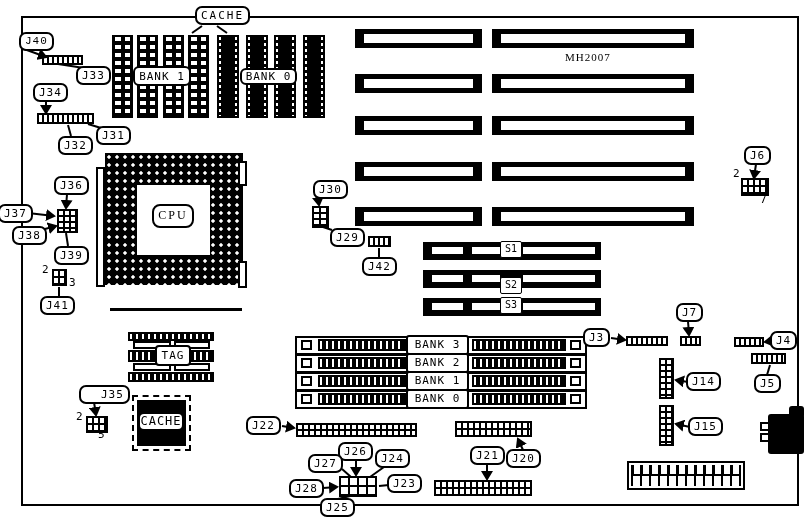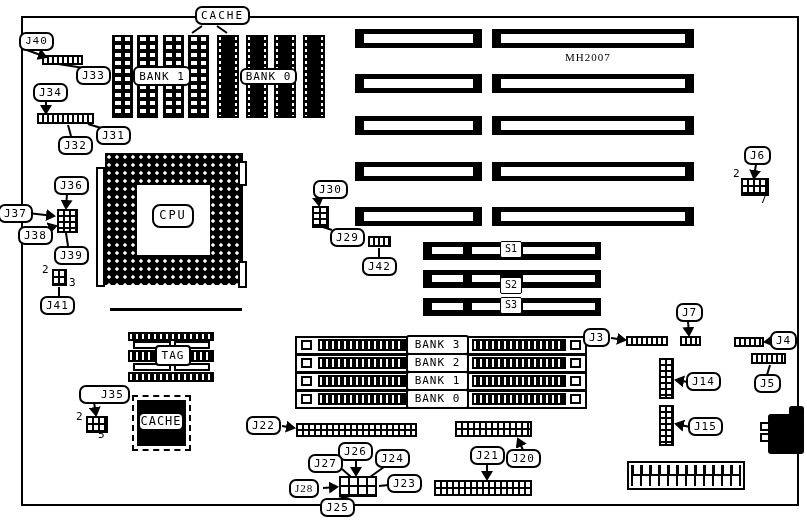--- a/index.html
+++ b/index.html
@@ -77,21 +77,21 @@
   .simmbar { position:absolute; height:12px; background:#000; }
   .simmbar::before { content:""; position:absolute; inset:2px;
     background: repeating-linear-gradient(90deg, #fff 0 2px, #000 2px 6px); }
 
   
   .cpusock { position:absolute; z-index:2; background-color:#000;
     background-image: radial-gradient(circle at 4px 4px, #fff 1.4px, transparent 2px);
     background-size: 8px 8px; }
   .cpucenter { position:absolute; z-index:3; background:#fff; }
   .cpulbl { position:absolute; z-index:5; background:#fff; border:2px solid #000; border-radius:8px;
-    font-size:12px; line-height:18px; text-align:center; letter-spacing:2px; }
+    font-size:12px; line-height:18px; text-align:center; letter-spacing:2px;font-family:Liberation Serif, serif; }
   .vbar { position:absolute; z-index:3; background:#fff; border:2px solid #000; }
   .ampbar { position:absolute; z-index:2; background:#000; }
   .ampbar > i { position:absolute; background:#fff; }
   .ampbar > span { position:absolute; color:#fff; font-size:13px; letter-spacing:4px; font-style:normal; }
 
   
   .bioschip { position:absolute; z-index:2; background:#000; outline:2px dashed #000; outline-offset:3px; }
   .bioslbl { position:absolute; z-index:5; background:#fff; border:2px solid #000; border-radius:6px;
     font-size:12px; line-height:15px; text-align:center; letter-spacing:1px; }
 
@@ -307,39 +307,39 @@
   <div class="notch" style="left:760px; top:433px; width:10px; height:9px;"></div>
 
   <div class="lbl" style="left:195px; top:6px; letter-spacing:2px;">CACHE</div>
   <div class="lbl" style="left:19px;   top:32px;font-family:Liberation Mono, monospace;">J40</div>
   <div class="lbl" style="left:76px;  top:66px;">J33</div>
   <div class="lbl" style="left:33px;  top:83px;">J34</div>
   <div class="lbl" style="left:58px;  top:136px;">J32</div>
   <div class="lbl" style="left:96px;  top:126px;">J31</div>
   <div class="lbl" style="left:54px;  top:176px;">J36</div>
   <div class="lbl" style="left:-2px;  top:204px;">J37</div>
-  <div class="lbl" style="left:18px;   top:226px;border-radius:7px;">J38</div>
+  <div class="lbl" style="left:12px;   top:226px;border-radius:7px;">J38</div>
   <div class="lbl" style="left:54px;  top:246px;">J39</div>
   <div class="lbl" style="left:40px;  top:296px;">J41</div>
   <div class="lbl" style="left:313px; top:166px;margin-top:14px;">J30</div>
   <div class="lbl" style="left:330px; top:228px;">J29</div>
   <div class="lbl" style="left:362px; top:257px;">J42</div>
   <div class="lbl" style="left:744px; top:146px;">J6</div>
   <div class="lbl" style="left:676px; top:303px;">J7</div>
   <div class="lbl" style="left:583px; top:328px;">J3</div>
   <div class="lbl" style="left:770px; top:331px;">J4</div>
   <div class="lbl" style="left:754px; top:374px;">J5</div>
   <div class="lbl" style="left:686px; top:372px;">J14</div>
   <div class="lbl" style="left:688px; top:417px;text-align:center;">J15</div>
   <div class="lbl" style="left:79px;  top:385px;padding-left:20px;">J35</div>
   <div class="lbl" style="left:246px; top:416px;">J22</div>
   <div class="lbl" style="left:338px; top:442px;">J26</div>
   <div class="lbl" style="left:308px; top:454px;">J27</div>
   <div class="lbl" style="left:375px; top:449px;">J24</div>
-  <div class="lbl" style="left:289px; top:479px;font-family:Liberation Serif, serif;">J28</div>
+  <div class="lbl" style="left:289px; top:479px;">J28</div>
   <div class="lbl" style="left:387px; top:474px;">J23</div>
   <div class="lbl" style="left:320px; top:498px;">J25</div>
   <div class="lbl" style="left:470px; top:446px;">J21</div>
   <div class="lbl" style="left:506px; top:449px;">J20</div>
 
   <div class="pin-num" style="left:733px; top:167px;">2</div>
   <div class="pin-num" style="left:760px; top:193px;">7</div>
   <div class="pin-num" style="left:42px;  top:263px;">2</div>
   <div class="pin-num" style="left:69px;  top:276px;">3</div>
   <div class="pin-num" style="left:76px;  top:410px;">2</div>

